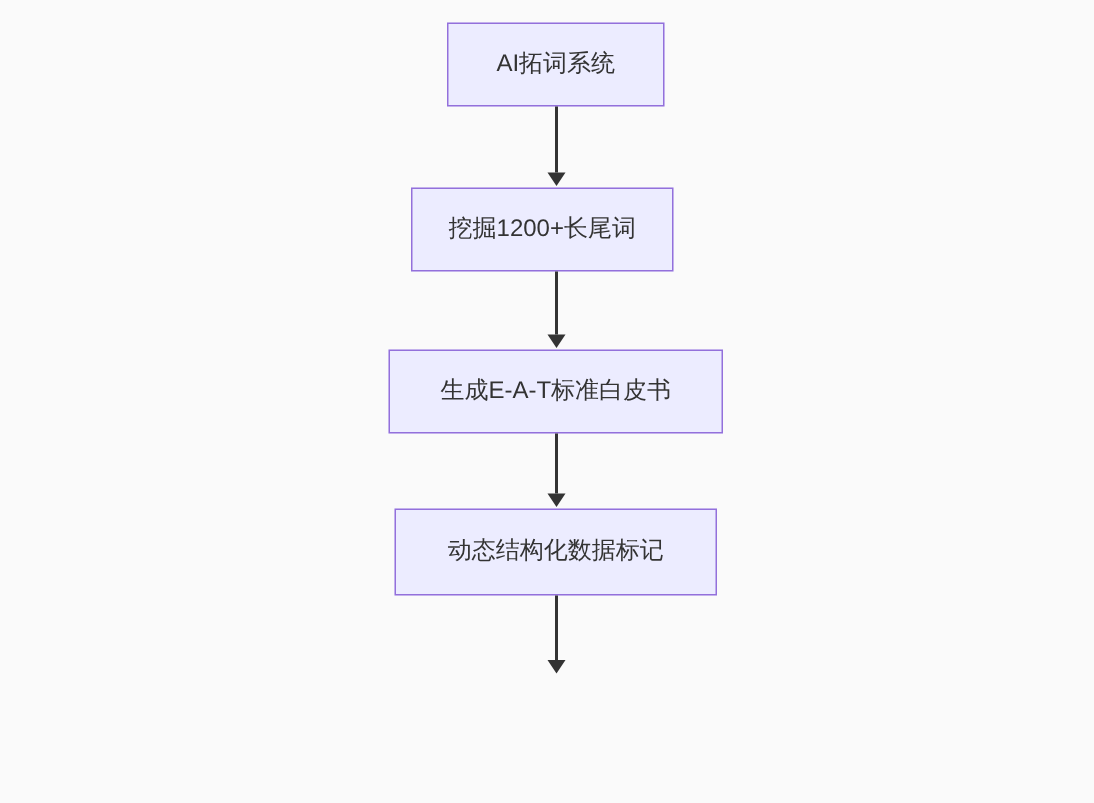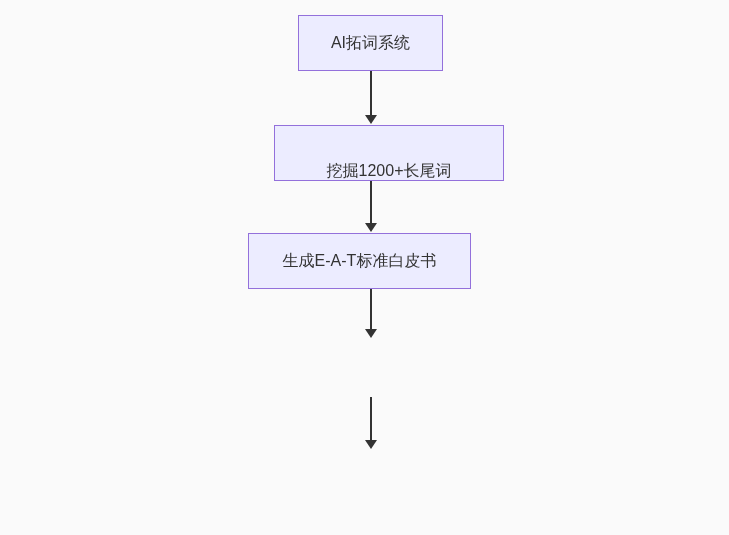--- a/index.html
+++ b/index.html
@@ -47,22 +47,22 @@
   .edge .head {
     width: 0;
     height: 0;
     border-left: 6px solid transparent;
     border-right: 6px solid transparent;
     border-top: 9px solid #333333;
   }
 
   
   #node-1 { left: 298px; top: 15px;  width: 145px; height: 56px; }
-  #node-2 { left: 274px; top: 125px; width: 230px; height: 56px; align-items: flex-end; }
-  #node-3 { left: 248px; top: 233px; width: 223px; height: 56px; }
+  #node-2 { left: 274px; top: 125px; width: 175px; height: 56px; }
+  #node-3 { left: 259px; top: 233px; width: 223px; height: 56px; }
   #node-4 { left: 263px; top: 339px; width: 215px; height: 58px; }
   #node-5 { left: 253px; top: 450px; width: 235px; height: 56px; }
 
   #edge-1 { left: 365px; top: 71px;  height: 53px; }
   #edge-2 { left: 365px; top: 181px; height: 51px; }
   #edge-3 { left: 365px; top: 289px; height: 49px; }
   #edge-4 { left: 365px; top: 397px; height: 52px; }
 </style>
 </head>
 <body>
@@ -89,20 +89,23 @@
 
   <div class="node" id="node-3">
     <span>生成E-A-T标准白皮书</span>
   </div>
 
   <div class="edge" id="edge-3">
     <div class="shaft"></div>
     <div class="head"></div>
   </div>
 
+  <div class="node" id="node-4">
+    <span>动态结构化数据标记</span>
+  </div>
 
   <div class="edge" id="edge-4">
     <div class="shaft"></div>
     <div class="head"></div>
   </div>
 
 
 </div>
 
 </body></html>

